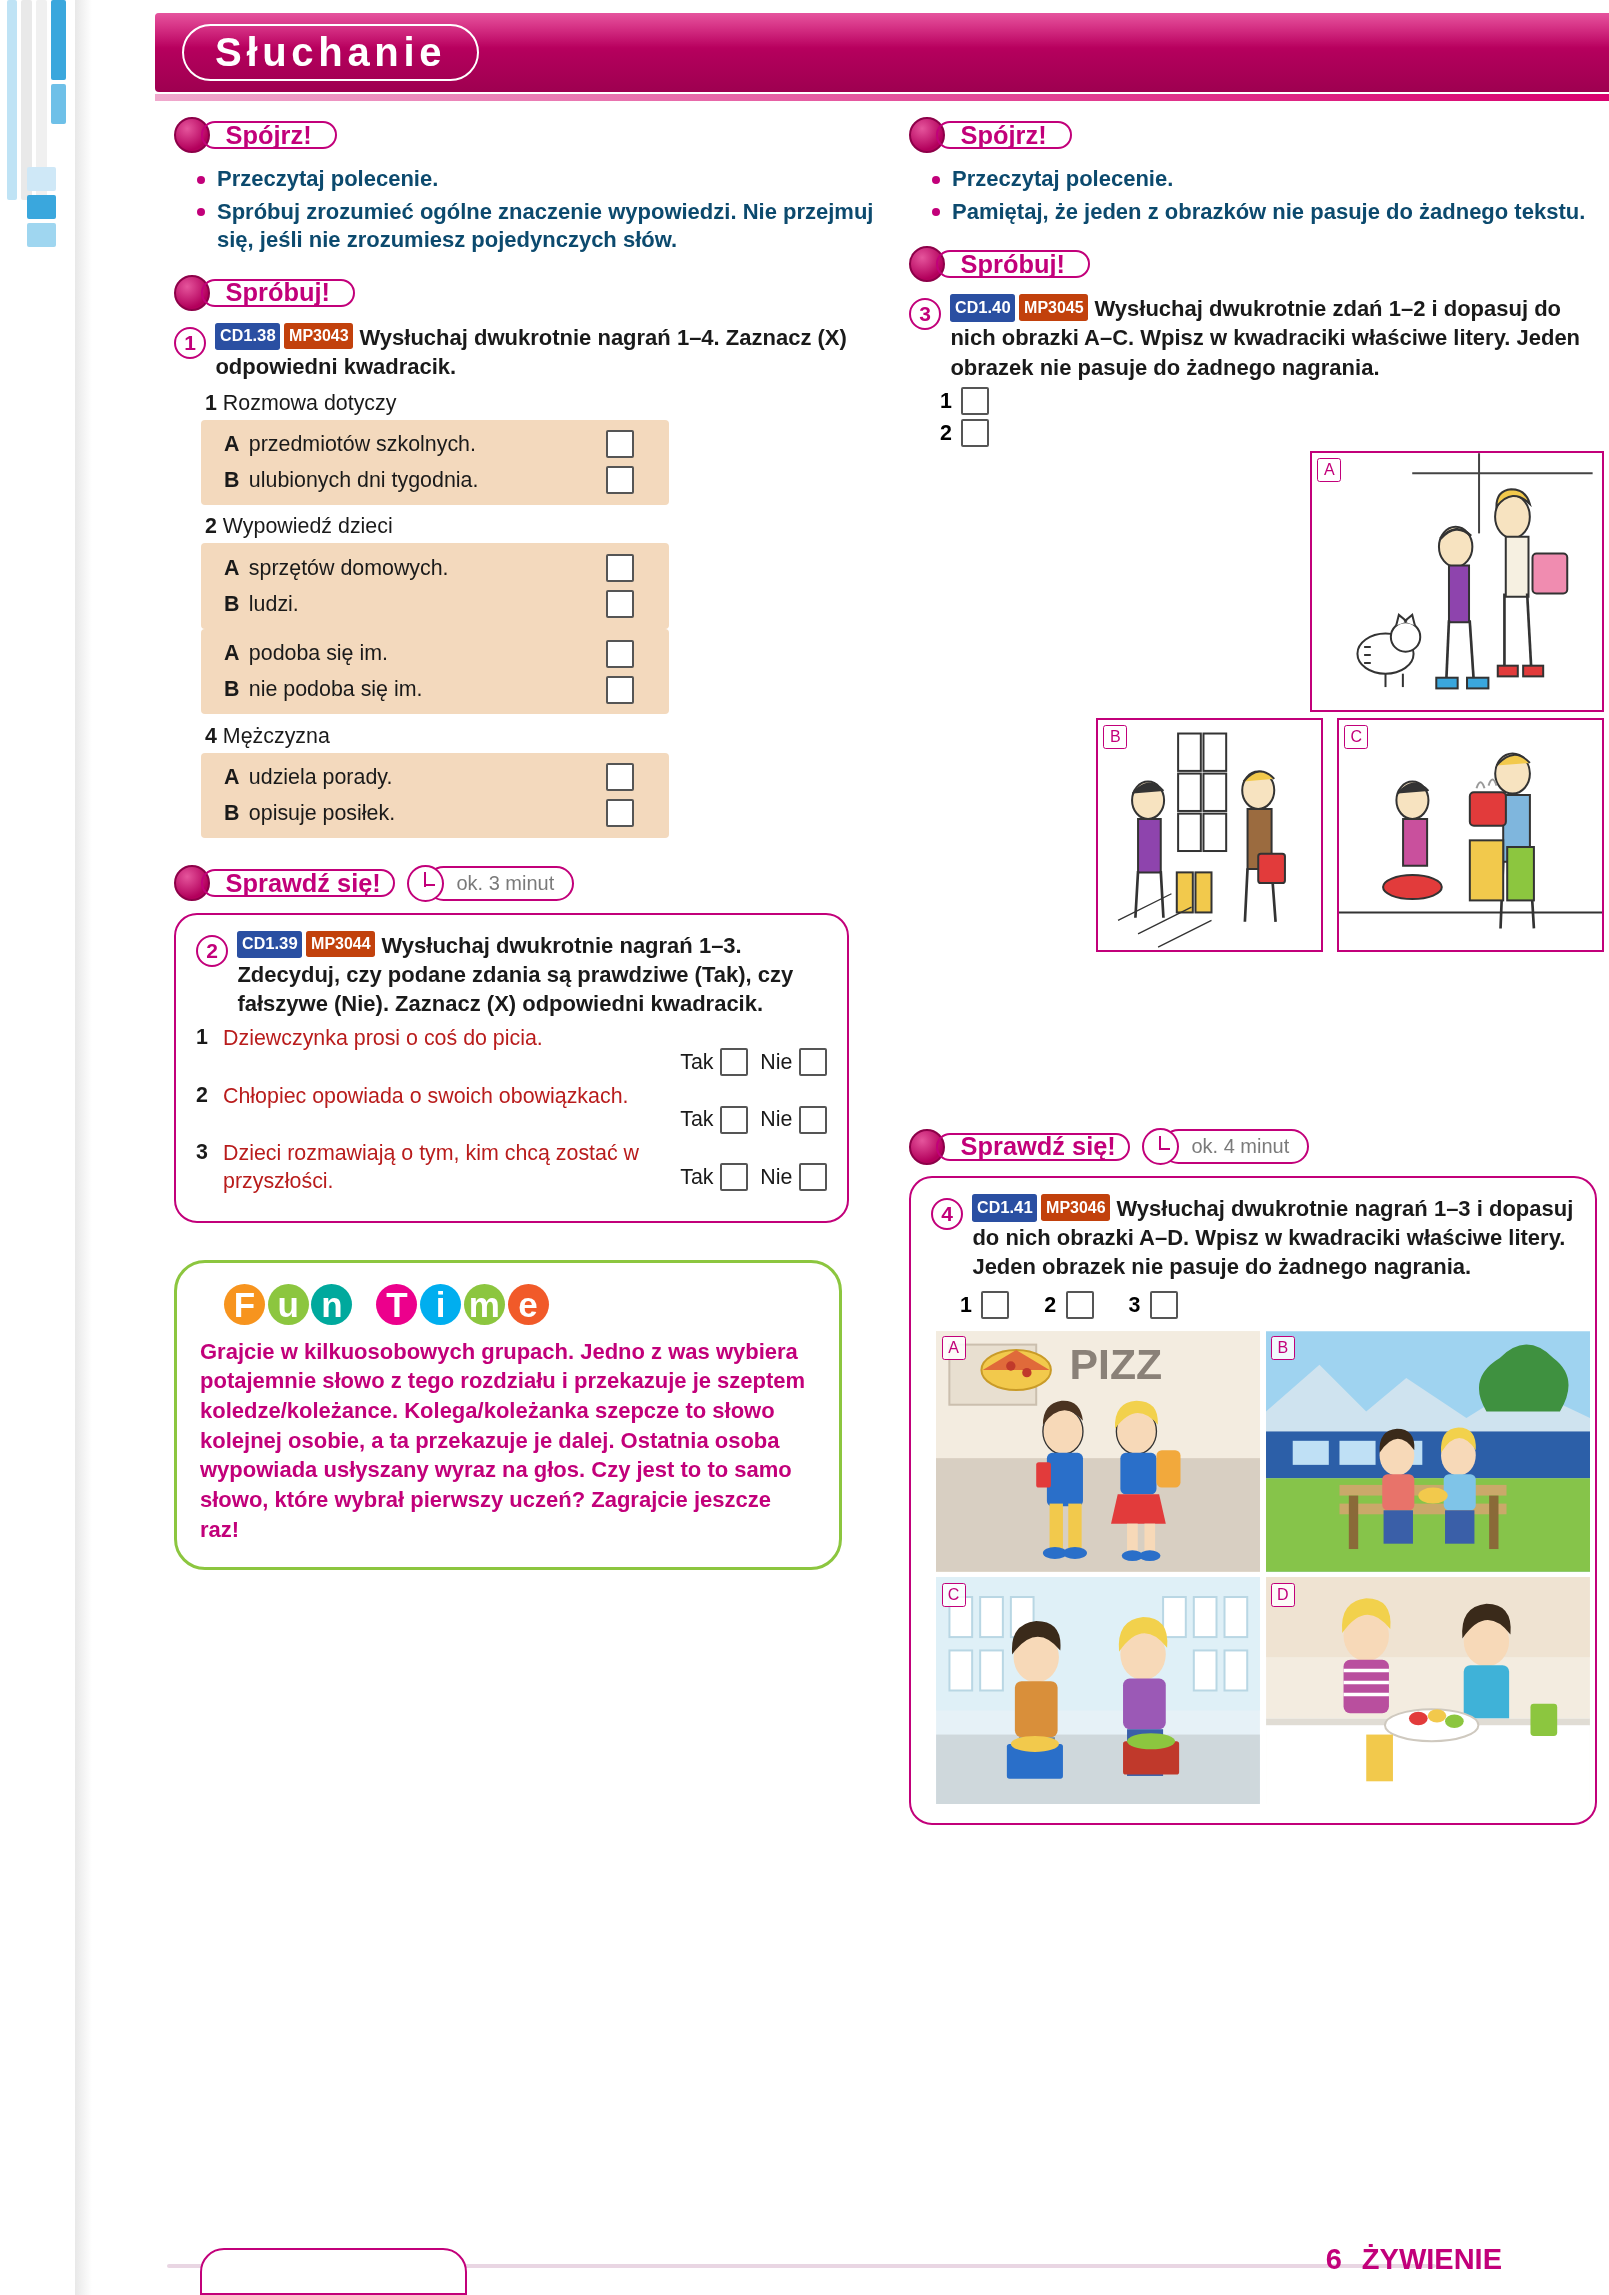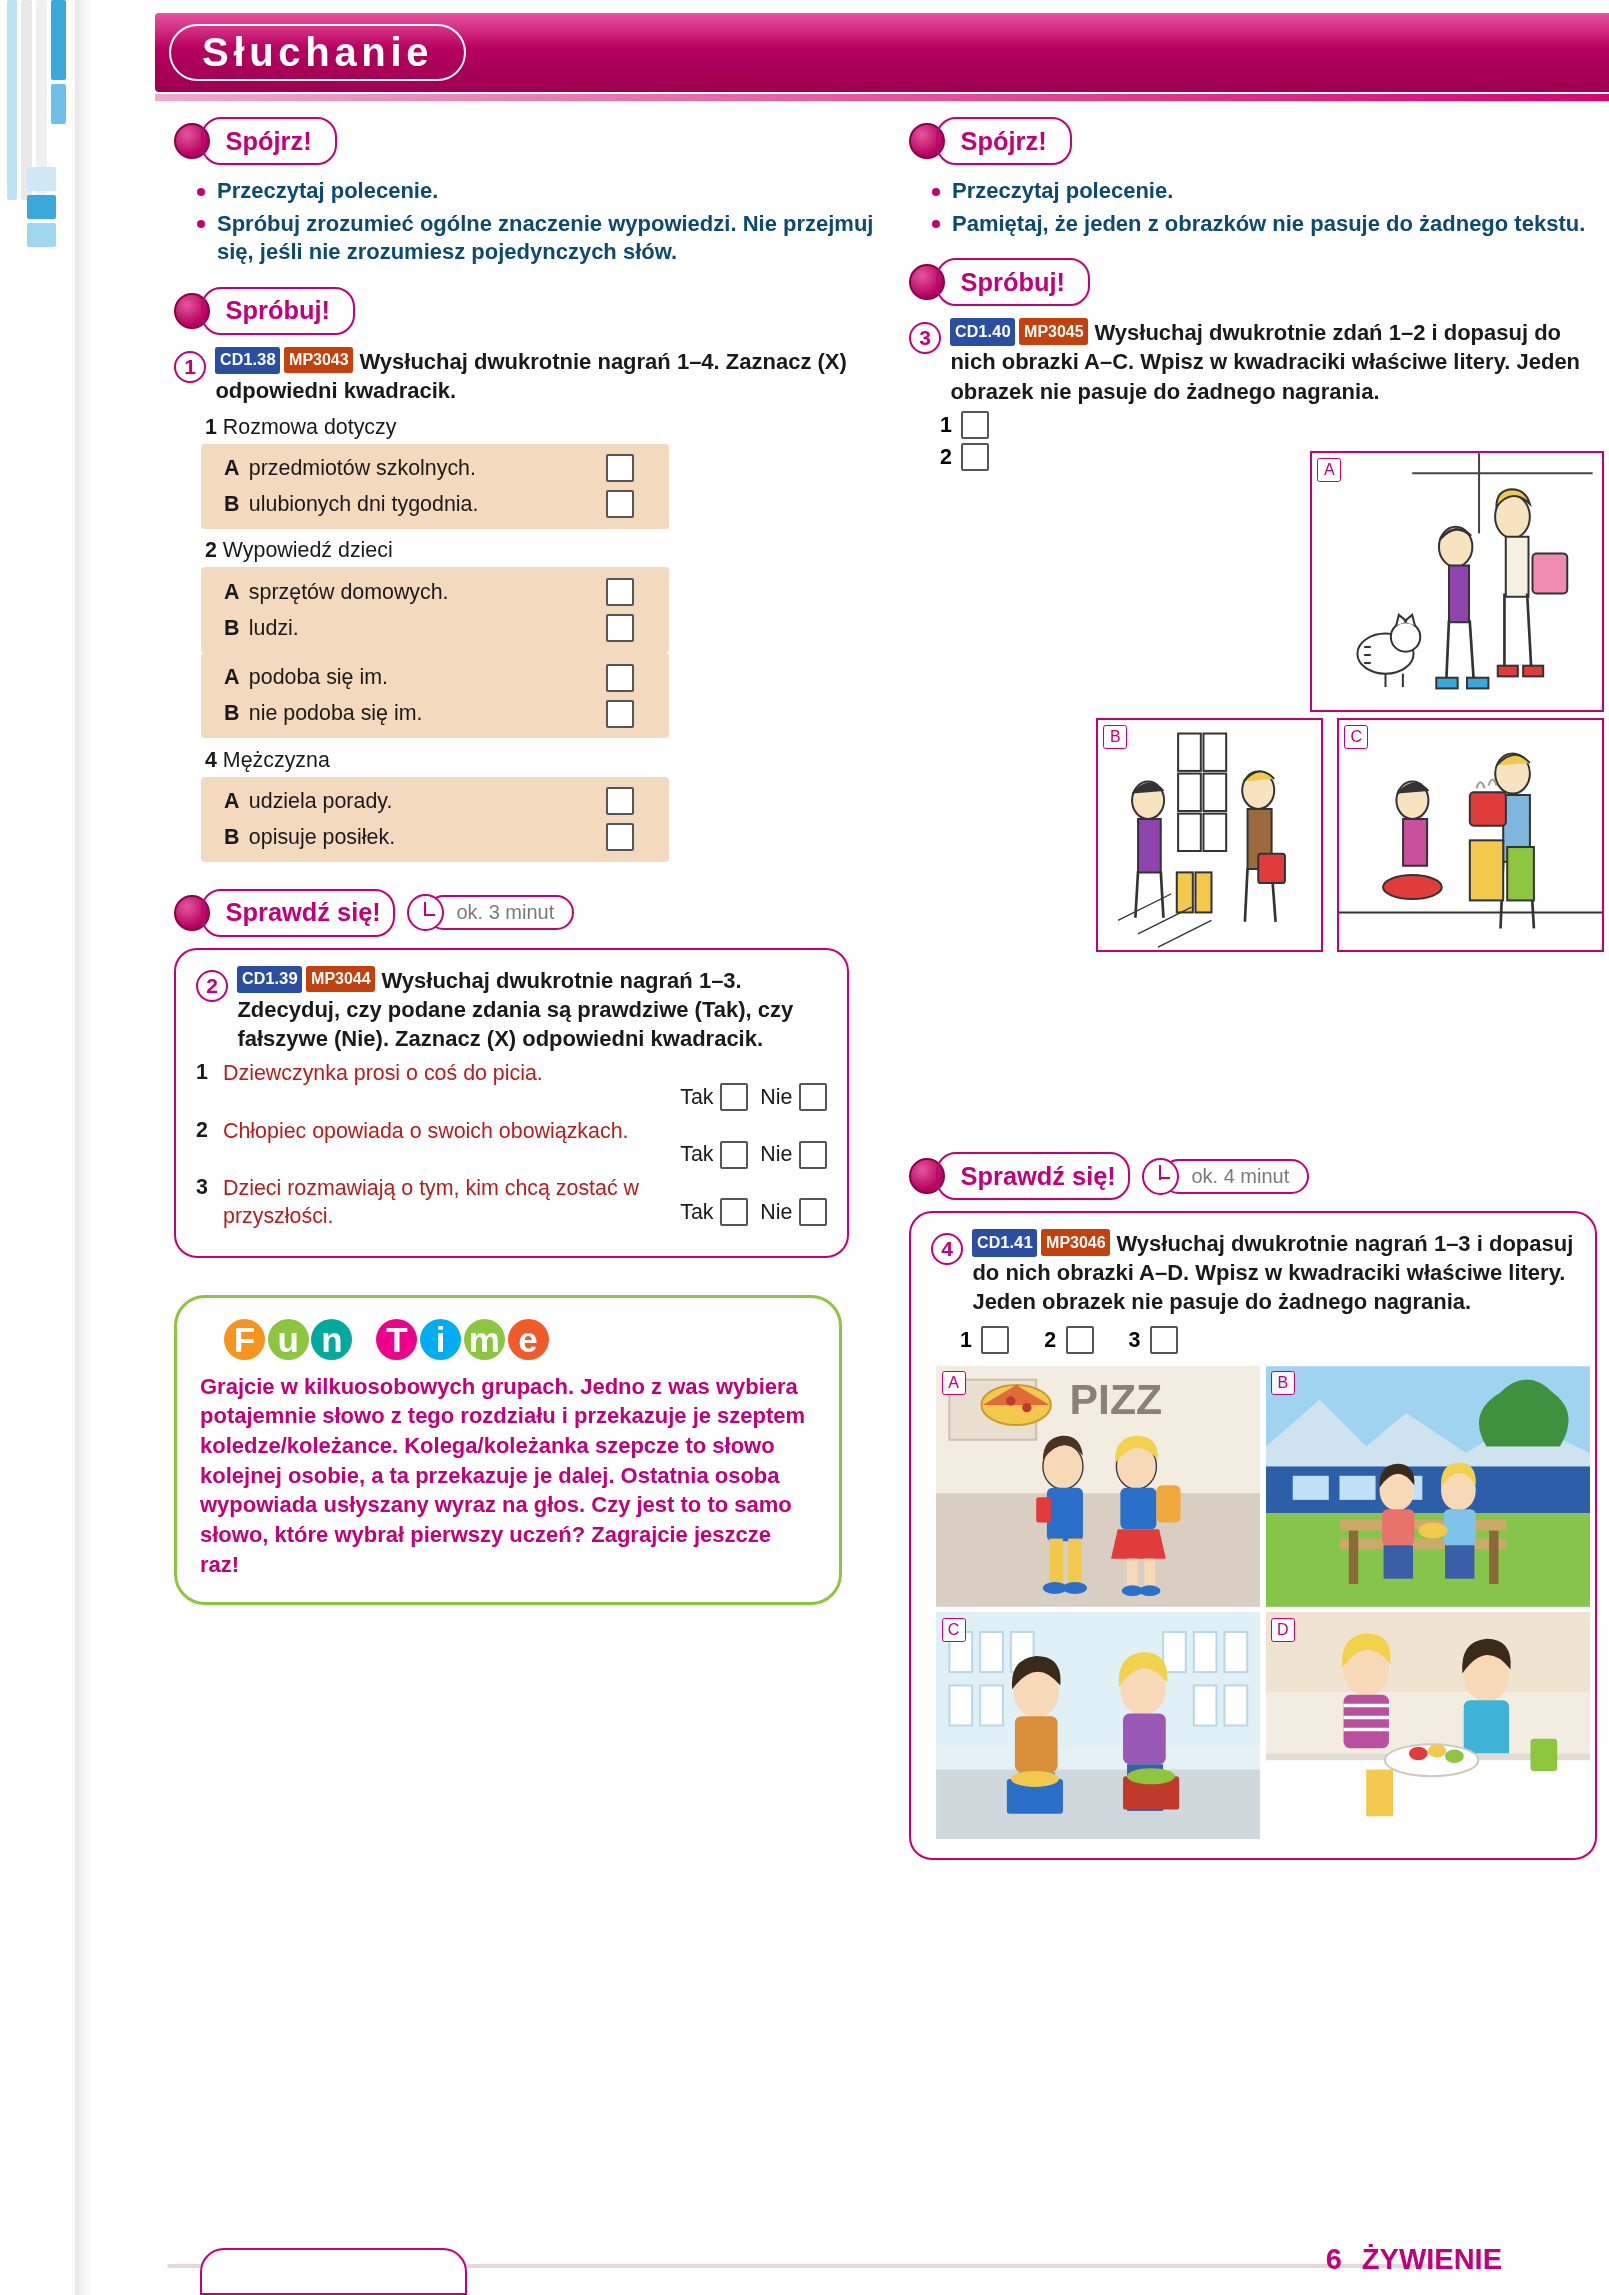--- a/index.html
+++ b/index.html
@@ -29,21 +29,21 @@
     position: absolute; left: 155px; top: 13.4px; width: 1456px; height: 79px;
     background: linear-gradient(to bottom, #d9006e 0%, #b3005c 50%, #9e0050 100%);
     border-radius: 4px 0 0 4px;
   }
   .banner-sheen {
     position:absolute; left:0; top:0; width:100%; height:35px;
     background: linear-gradient(to bottom, rgba(255,255,255,.33), rgba(255,255,255,0));
     border-radius: 4px 0 0 0;
   }
   .banner-pill {
-    position: absolute; left: 14px; top: 10.7px; height: 57px; padding: 0 31px;
+    position: absolute; left: 27px; top: 10.7px; height: 57px; padding: 0 31px;
     border: 2.7px solid #ffffff; border-radius: 29px;
     display: flex; align-items: center;
   }
   .banner-title {
     color: #ffffff; font-size: 40px; font-weight: bold; letter-spacing: 4.7px;
   }
   .banner-bottomline {
     position:absolute; left:155px; top:94px; width:1456px; height:6.7px;
     background: linear-gradient(to right,#f0a9cd,#d9006e);
   }
@@ -54,21 +54,21 @@
   
   .sec-head { display: flex; align-items: center; margin: 0 0 12px 0; }
   .sec-dot {
     width: 36px; height: 36px; border-radius: 50%;
     background: radial-gradient(circle at 35% 30%, #e5559c, #b3005c 70%);
     border: 2px solid #8d0049; flex: 0 0 auto;
   }
   .sec-pill {
     margin-left: -9.4px;
     border: 2px solid #c2007a; border-radius: 20px;
-    height: 48px; padding: 0 23px 0 23px;
+    height: 28px; padding: 0 23px 0 23px;
     display: flex; align-items: center;
     color: #c2007a; font-size: 25.4px; font-weight: bold;
   }
   .sec-pill.with-clock { padding-right: 12px; }
   .clock {
     width: 37px; height: 37px; border-radius: 50%; border: 2px solid #c2007a;
     background: #fff; position: relative; margin-left: 12px; flex:0 0 auto;
   }
   .clock:before {
     content:""; position:absolute; left:50%; top:5.3px; width:2px; height:14.7px;

